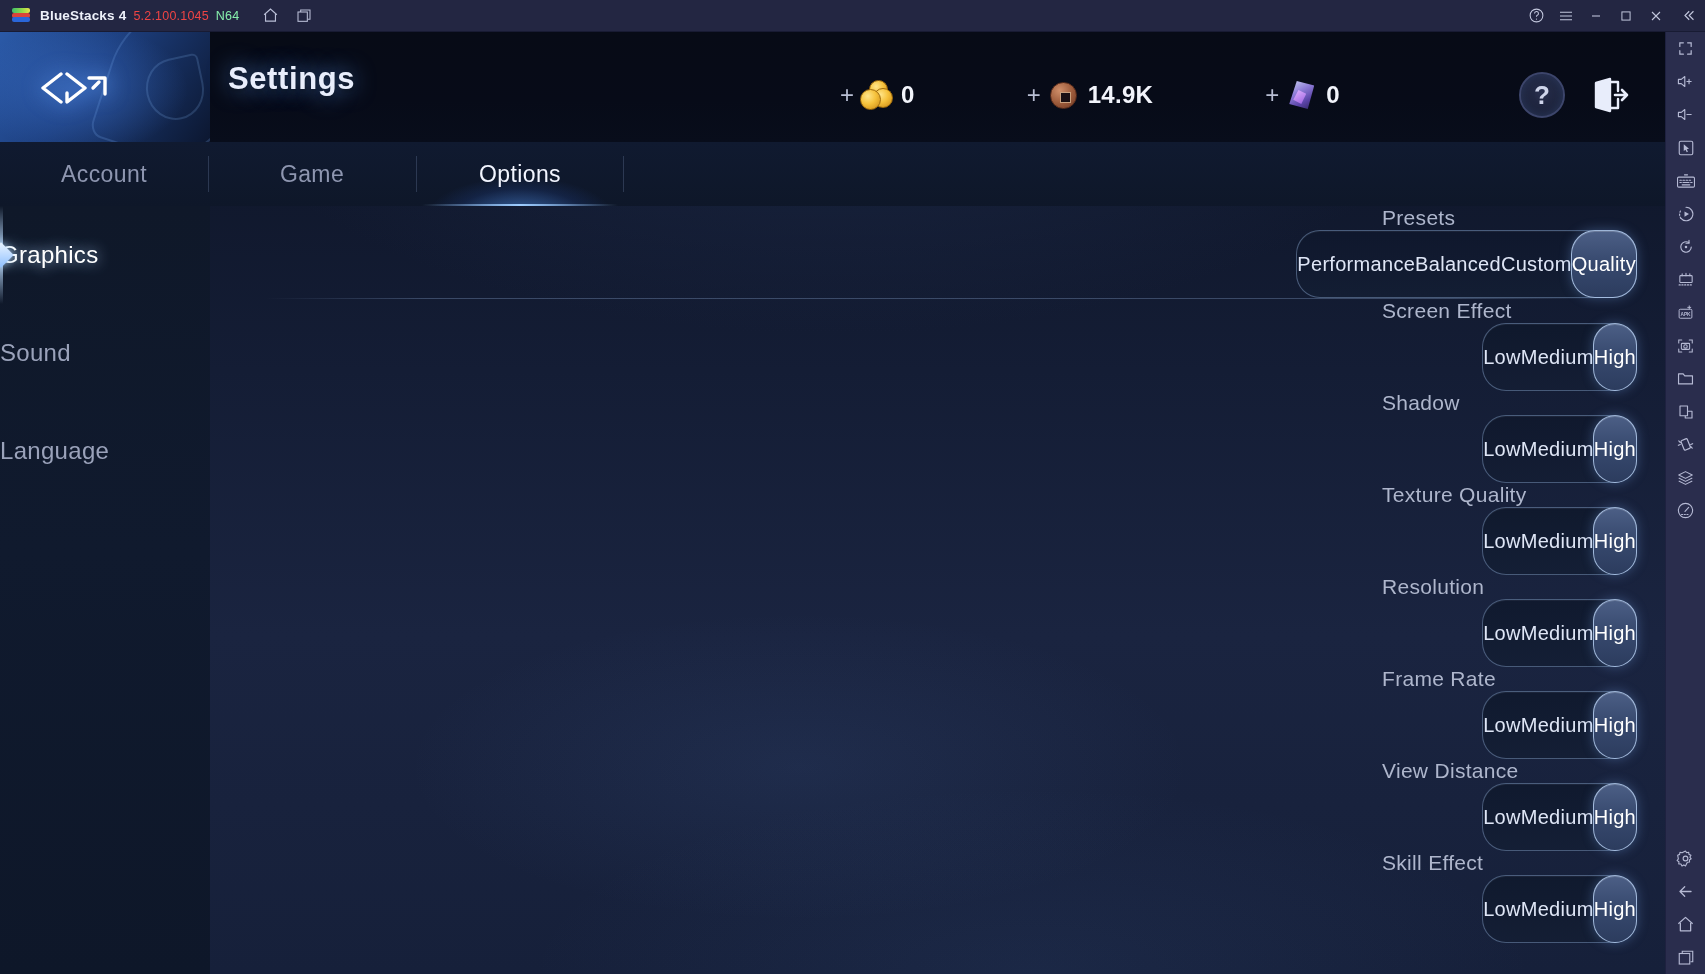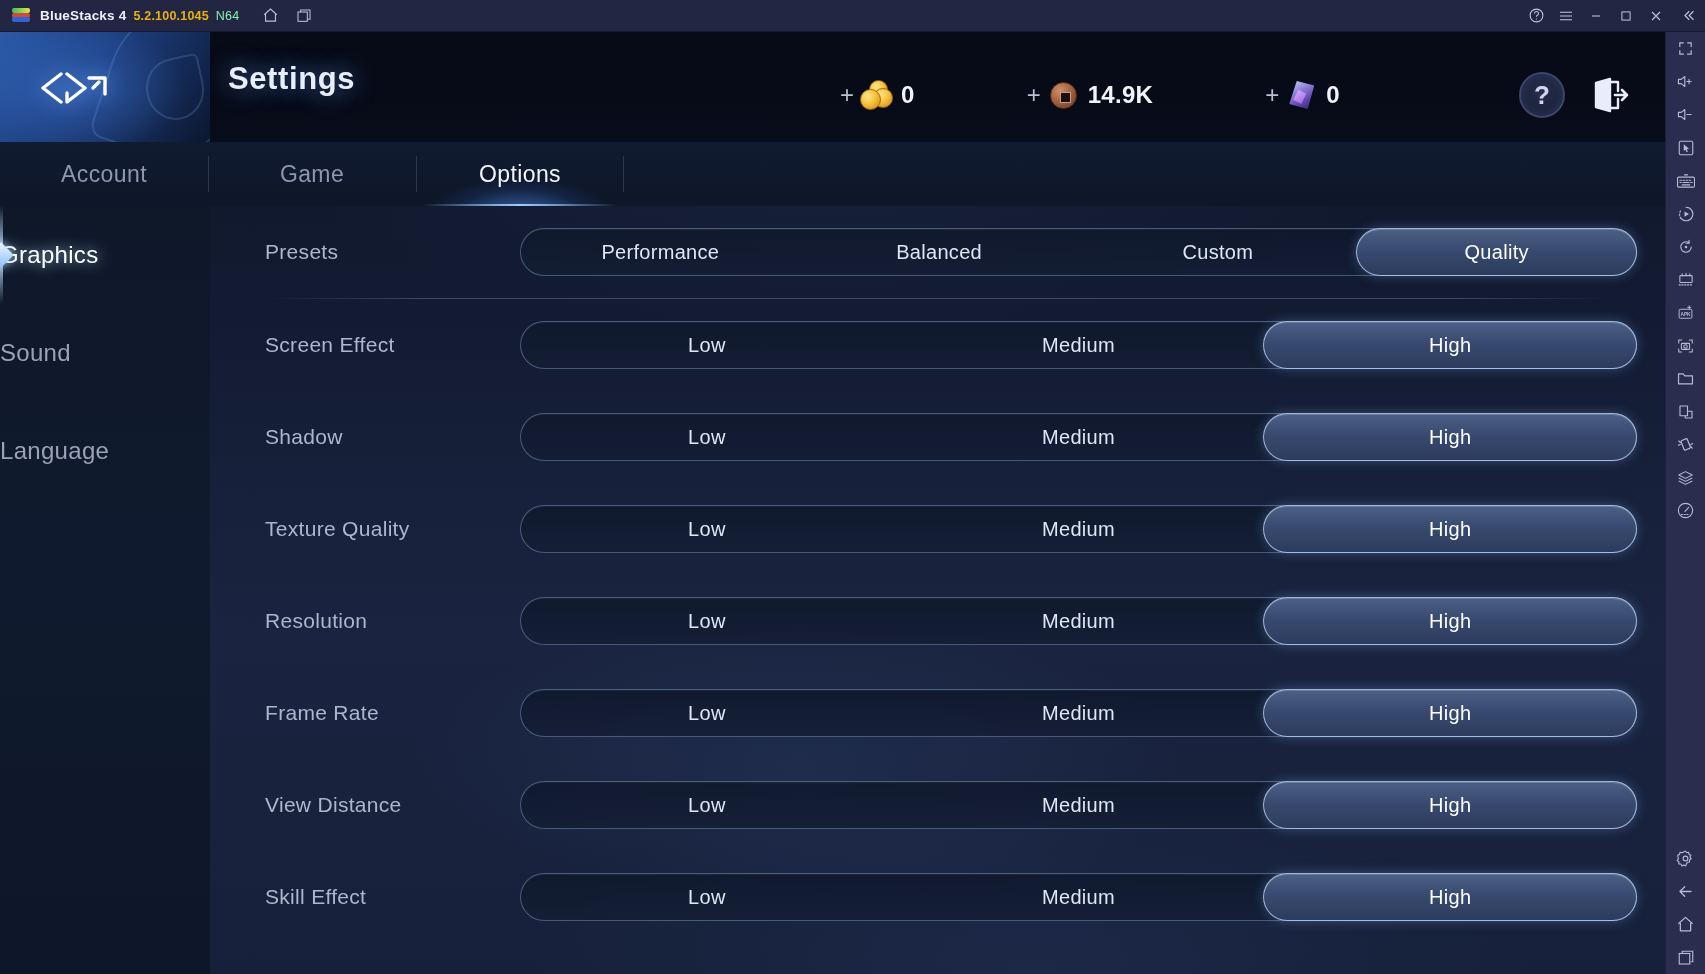--- a/index.html
+++ b/index.html
@@ -22,21 +22,21 @@
   }
   .bs-logo {
     width: 18px; height: 18px; margin-left: 12px; margin-right: 10px;
     position: relative; flex: none;
   }
   .bs-logo i { position: absolute; left: 0; width: 18px; height: 5px; border-radius: 2px; display:block; }
   .bs-logo i.l1 { top: 10px; background: #2a66d9; }
   .bs-logo i.l2 { top: 6px; background: #d9453a; }
   .bs-logo i.l3 { top: 1px; background: linear-gradient(90deg,#3fbf6a 0%, #8fd94a 55%, #e8e24a 100%); }
   .tb-title { color: #eef1fa; font-size: 13.5px; font-weight: 700; letter-spacing: .2px; }
-  .tb-ver { color: #eab308; font-size: 12.5px; margin-left: 7px; letter-spacing: .2px; font-weight: bold; }
+  .tb-ver { color: #ef4444; font-size: 12.5px; margin-left: 7px; letter-spacing: .2px; }
   .tb-inst { color: #86efac; font-size: 12.5px; margin-left: 7px; letter-spacing: .2px; }
   .tb-iconbtn {
     width: 34px; height: 32px; display: flex; align-items: center; justify-content: center;
     color: #b9bed6;
   }
   .tb-spacer { flex: 1 1 auto; }
   .tb-right { display: flex; align-items: center; }
   .tb-ctl {
     width: 30px; height: 32px; display: flex; align-items: center; justify-content: center;
     color: #c2c7dd;
@@ -218,22 +218,22 @@
     background: linear-gradient(135deg,#eaf4ff 0%, #8fc0ff 100%);
     box-shadow: 0 0 10px rgba(180,220,255,.9);
   }
 
   
   .content {
     position: absolute; top: 174px; left: 210px; width: 1455px; height: 768px;
     z-index: 3;
   }
   .row {
-    position: relative; display: flex; align-items: center;
-    height: 92px; padding-left: 55px; padding-right: 28px;
+    position: relative; display: flex; align-items: flex-end;
+    height: 92px; padding-left: 55px; padding-right: 28px; flex-direction: column;
   }
   .row.presets { height: 92px; }
   .row-label {
     width: 255px; flex: none;
     font-size: 21px; color: #aeb6cc; letter-spacing: .3px;
   }
   .seg {
     flex: 1 1 auto; height: 48px; position: relative;
     border-radius: 24px;
     border: 1px solid rgba(150,180,225,.42);

